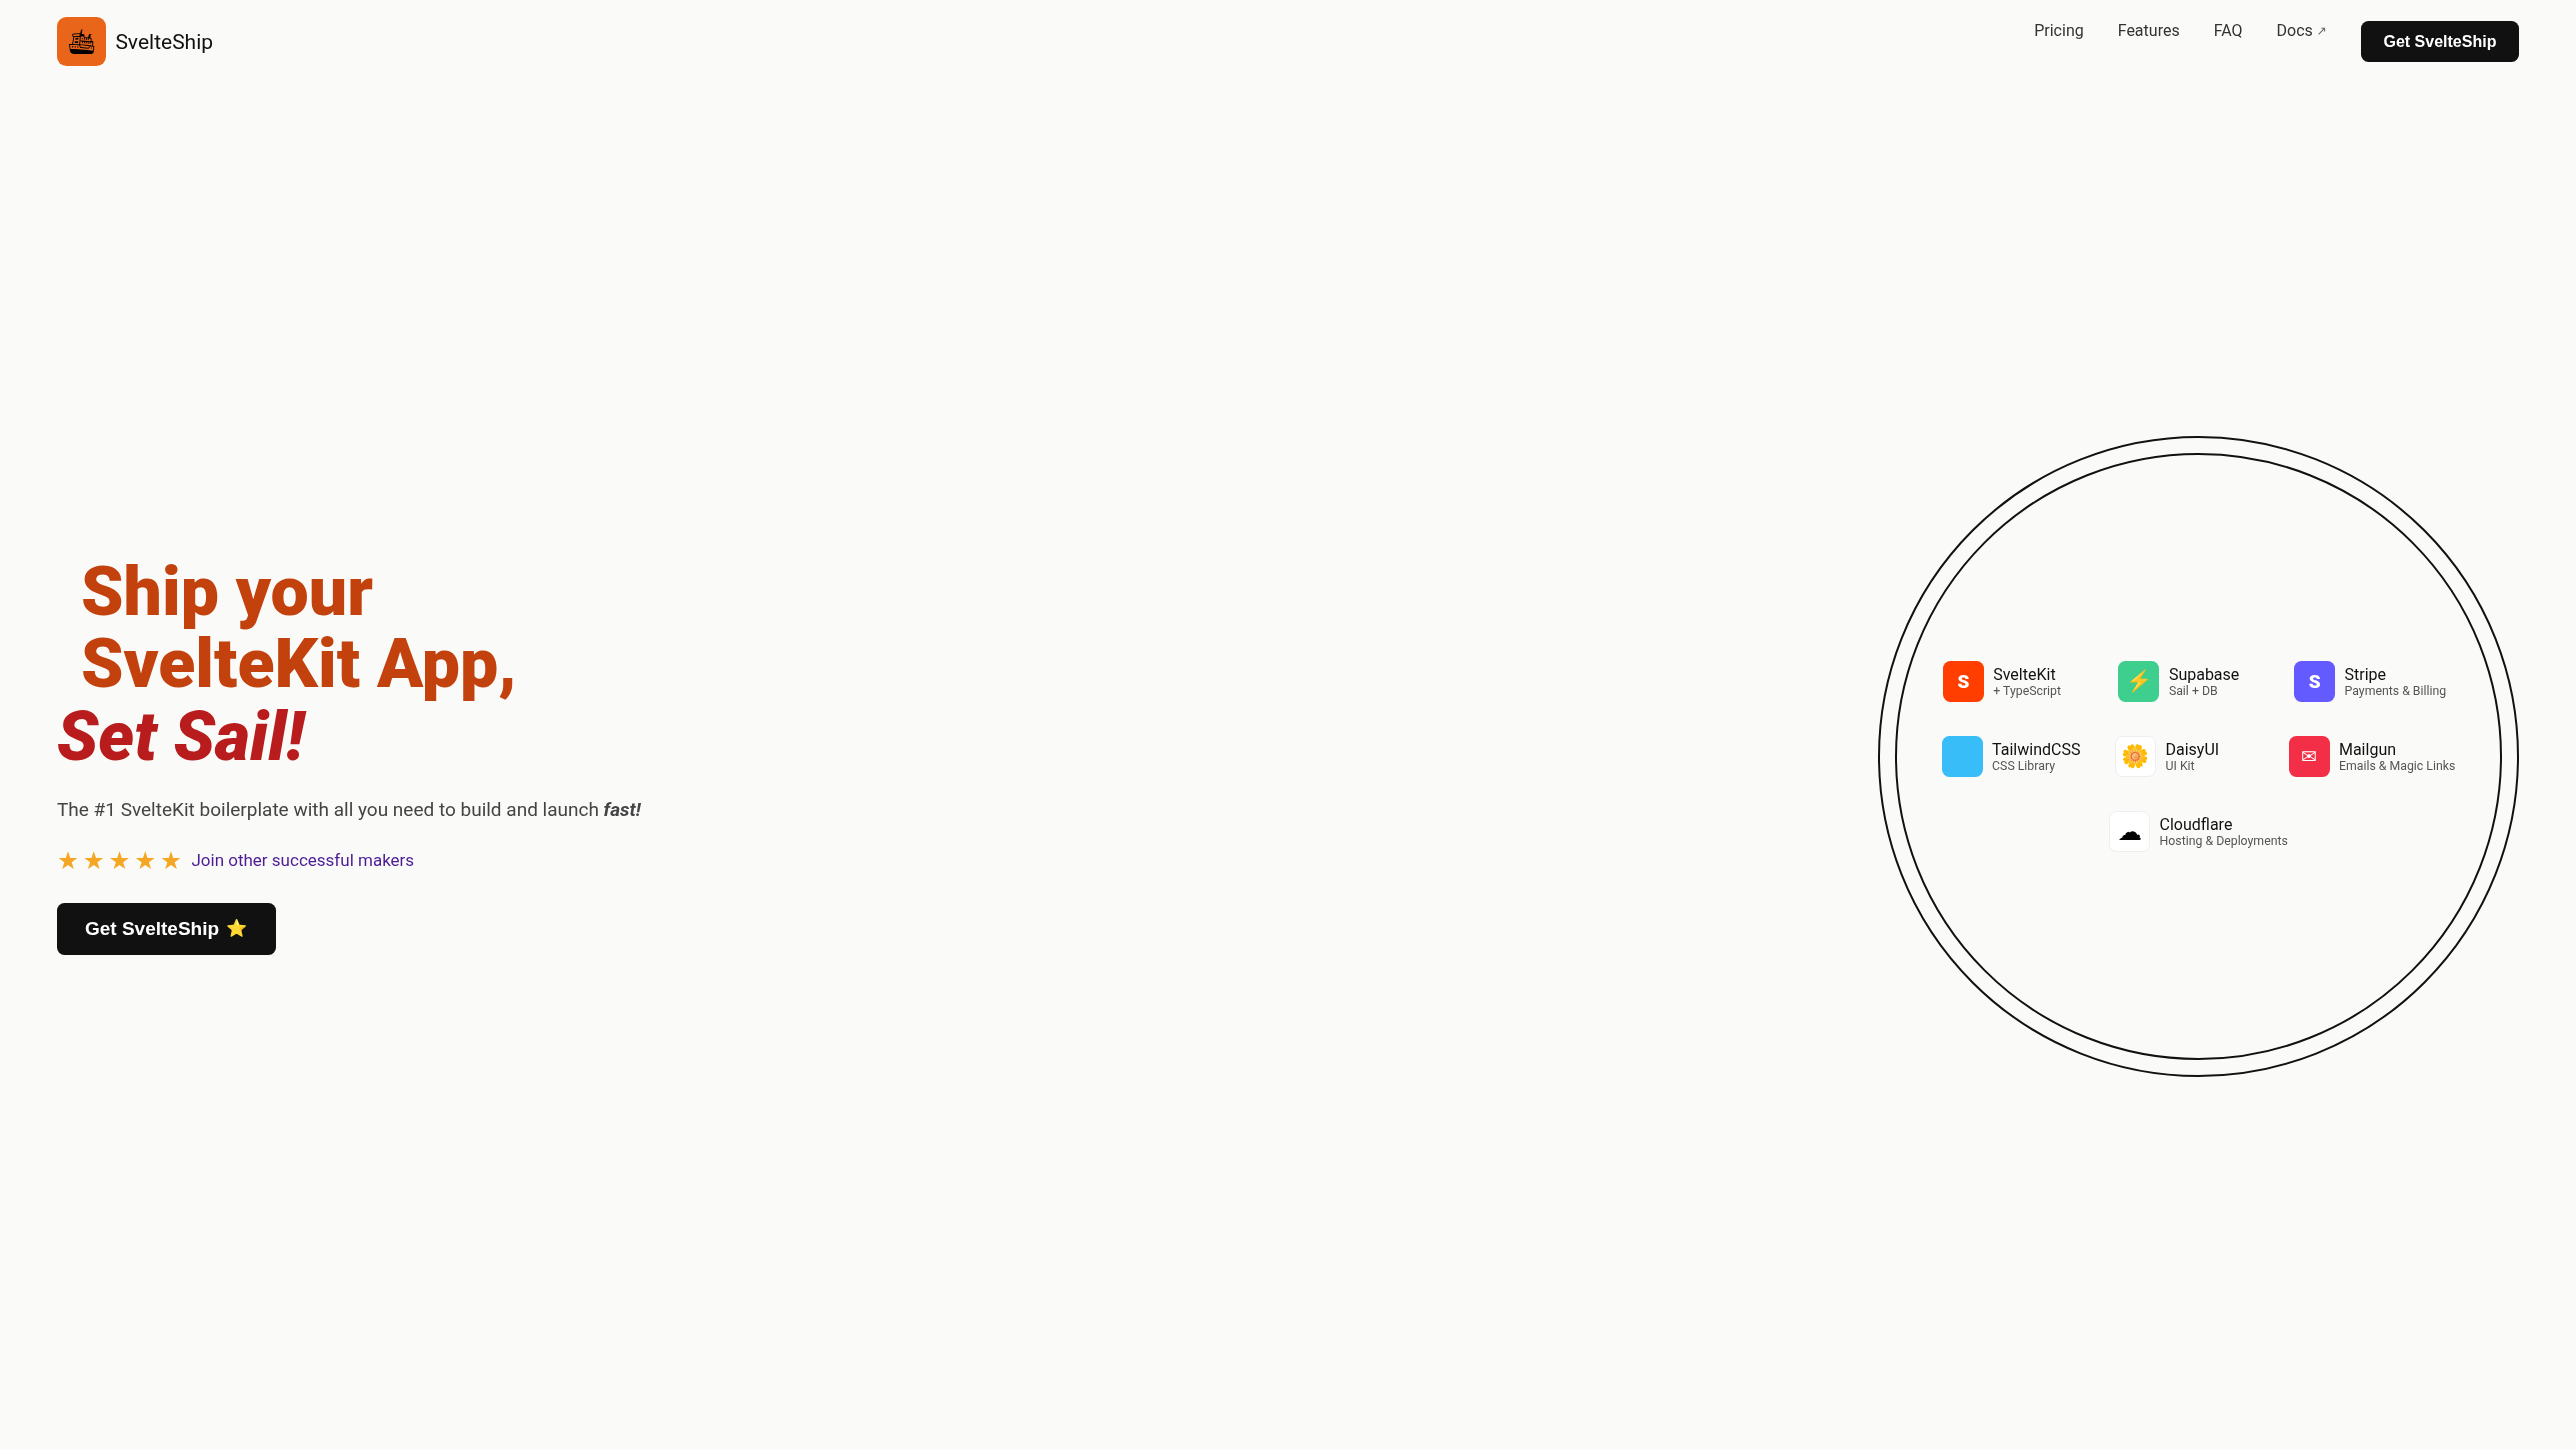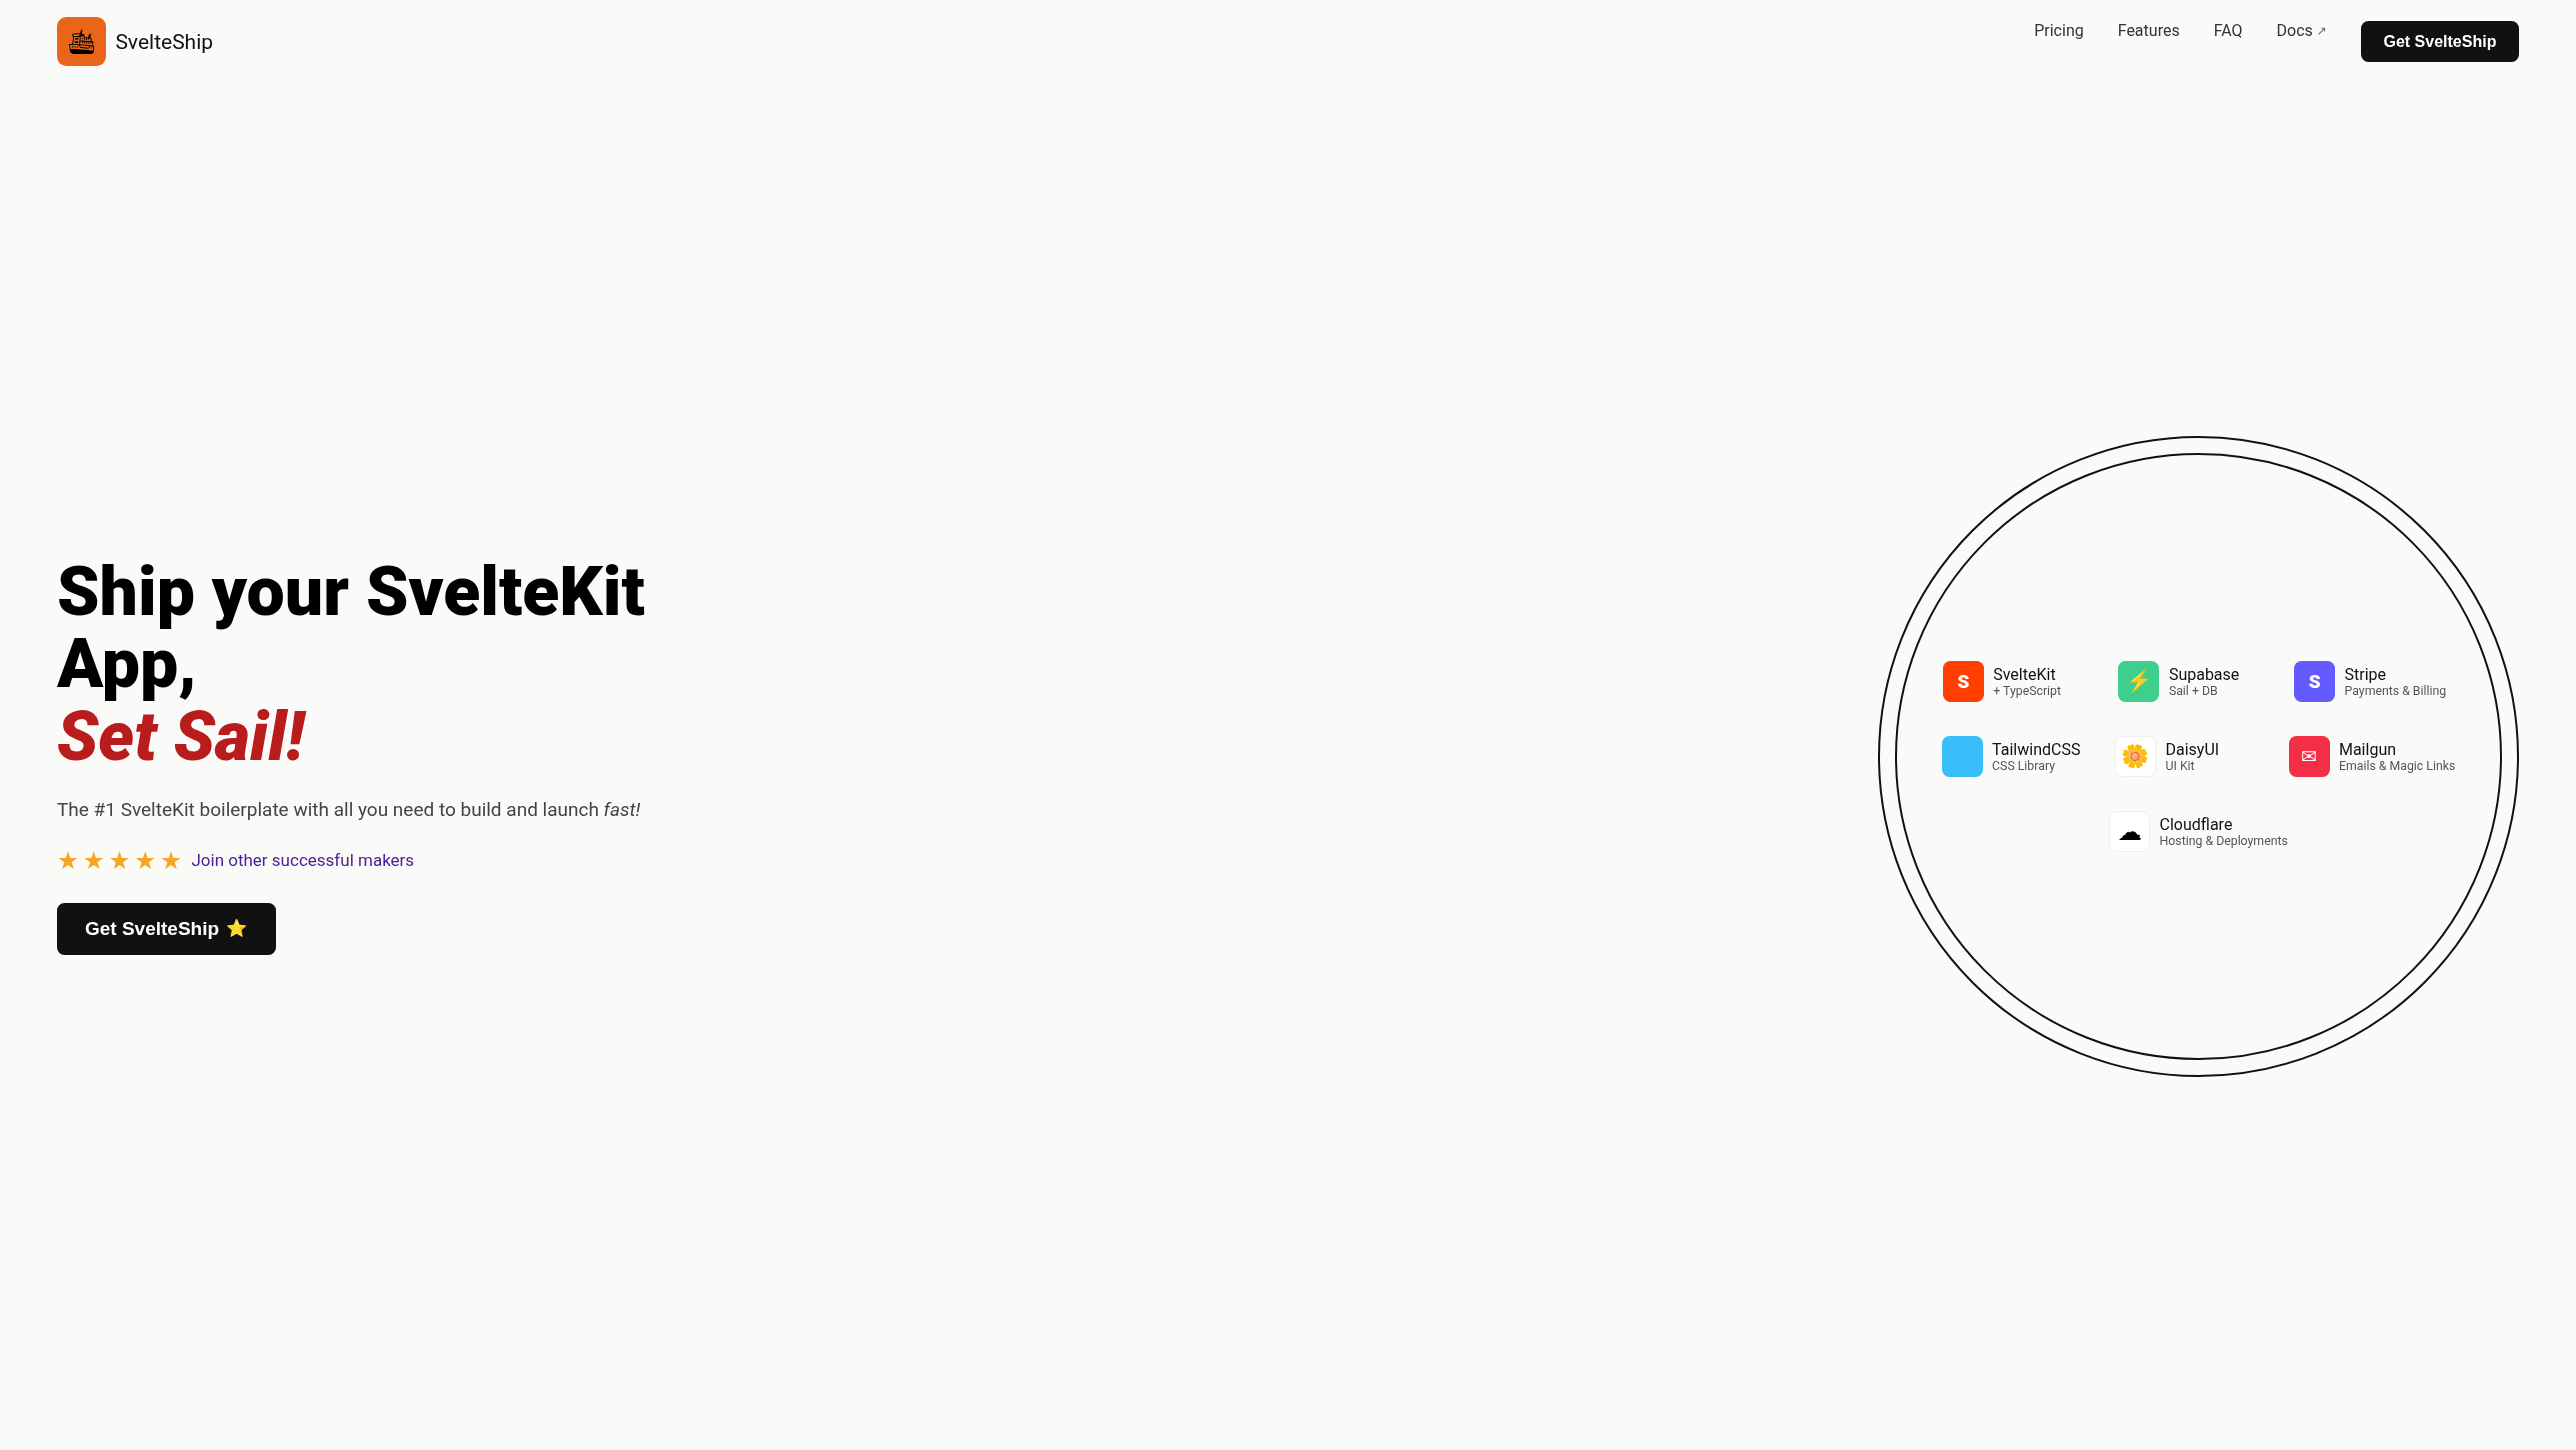--- a/index.html
+++ b/index.html
@@ -73,39 +73,40 @@
       justify-content: space-between;
       padding: 38px 57px 57px 57px;
       min-height: calc(100vh - 85px);
     }
     .hero-left {
       max-width: 603px;
     }
     .hero-title-black {
       font-size: 68px;
       font-weight: 900;
-      color: #000000;
+      color: #c2410c;
       line-height: 1.05;
+      margin-left: 24px;
     }
     .hero-title-orange {
       font-size: 68px;
       font-weight: 900;
       color: #b91c1c;
       font-style: italic;
       line-height: 1.1;
     }
     .hero-subtitle {
       font-size: 19px;
       color: #444;
       margin-top: 21px;
       line-height: 1.5;
     }
     .hero-subtitle em {
       font-style: italic;
-      font-weight: 400;
+      font-weight: 700;
     }
     .stars-row {
       display: flex;
       align-items: center;
       gap: 9.4px;
       margin-top: 21px;
     }
     .stars {
       display: flex;
       gap: 3.8px;

